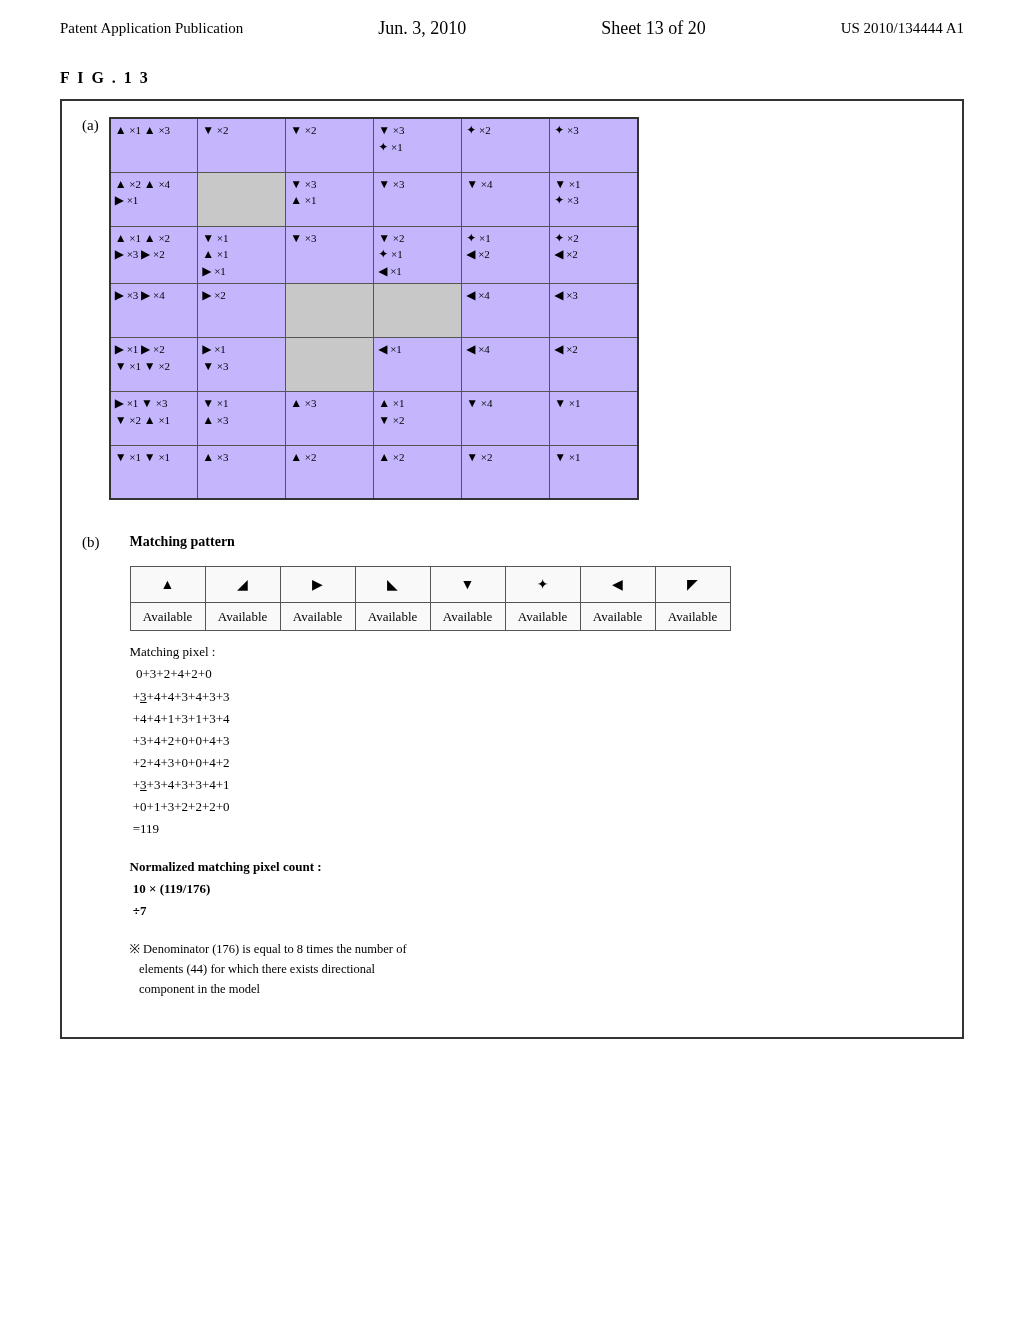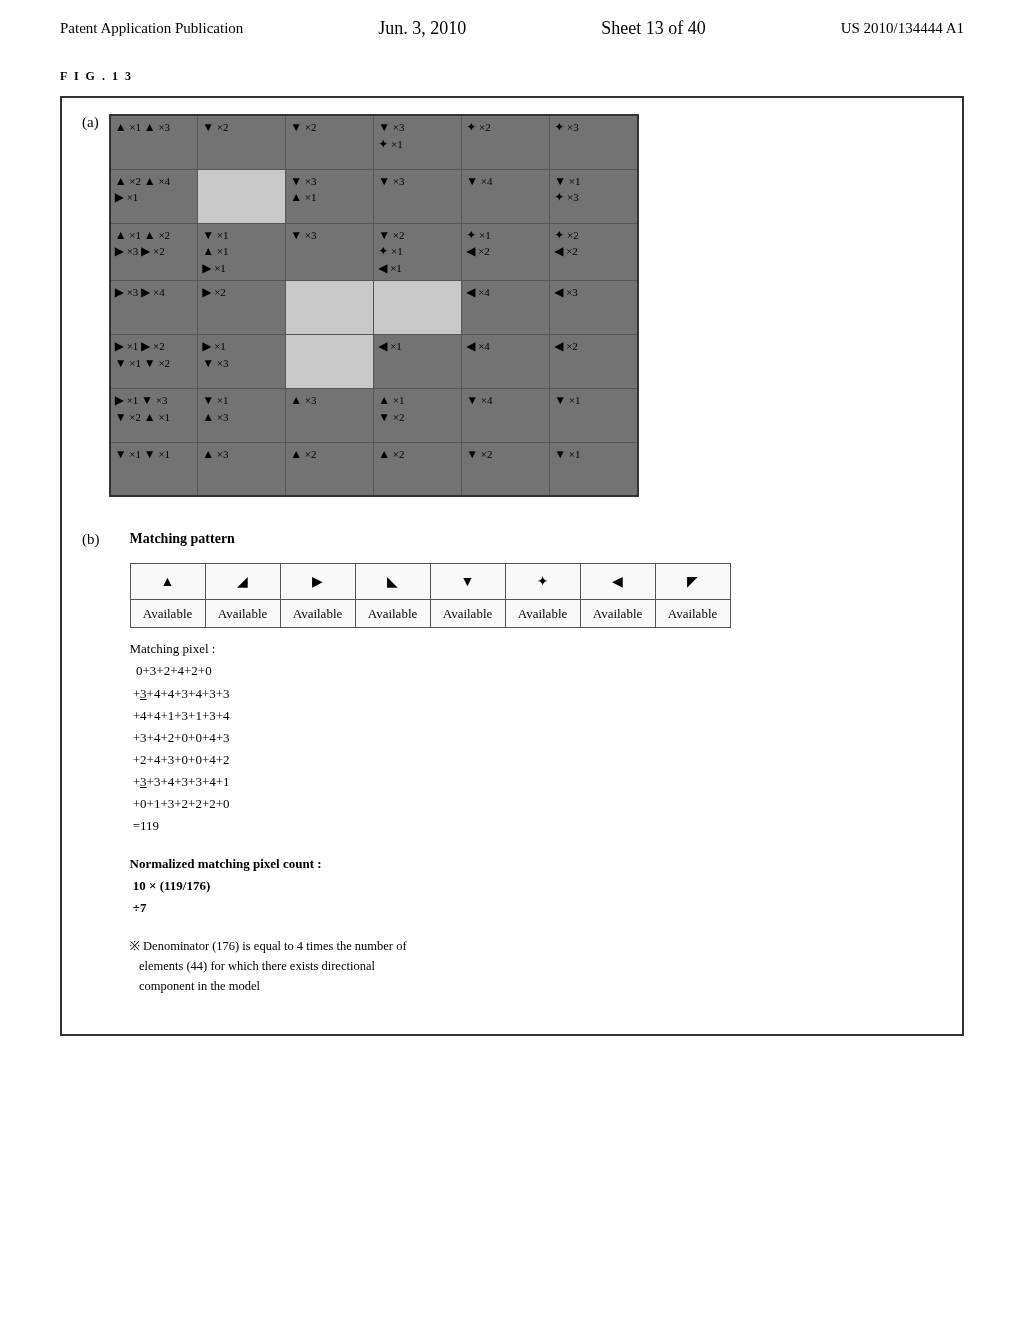--- a/index.html
+++ b/index.html
@@ -24,21 +24,21 @@
     .header-center {
       font-size: 18px;
     }
     .header-right {
       font-size: 15px;
     }
     .main-content {
       padding: 20px 60px 20px 60px;
     }
     .fig-title {
-      font-size: 12px;
+      font-size: 16px;
       font-weight: bold;
       margin-bottom: 12px;
       letter-spacing: 2px;
     }
     .section-label {
       font-size: 15px;
       margin-right: 10px;
       font-weight: normal;
     }
     .section-row {
@@ -53,21 +53,21 @@
     }
     .grid-table td {
       border: 1px solid #555;
       width: 88px;
       min-height: 50px;
       height: 54px;
       vertical-align: top;
       padding: 3px 4px;
       font-size: 11px;
       line-height: 1.4;
-      background: #737373;
+      background: #c4b5fd;
     }
     .grid-table td.shaded {
       background: #c8c8c8;
     }
     
     .arrow { font-size: 12px; }
     
     .pattern-table {
       border-collapse: collapse;
       margin-top: 6px;
@@ -104,21 +104,21 @@
       padding: 16px 20px 20px 20px;
       margin-top: 4px;
     }
   </style>
 </head>
 <body>
 
 <div class="header">
   <span class="header-left">Patent Application Publication</span>
   <span class="header-center">Jun. 3, 2010</span>
-  <span class="header-center">Sheet 13 of 40</span>
+  <span class="header-center">Sheet 13 of 20</span>
   <span class="header-right">US 2010/134444 A1</span>
 </div>
 
 <div class="main-content">
   <div class="fig-title">F I G .  1 3</div>
 
   <div class="outer-box">
 
     <div class="section-row">
       <span class="section-label">(a)</span>
@@ -234,21 +234,21 @@
           <div>&nbsp;=119</div>
         </div>
 
         <div class="text-block" style="margin-top:16px;font-weight:bold;">
           <div>Normalized matching pixel count :</div>
           <div>&nbsp;10 × (119/176)</div>
           <div>&nbsp;÷7</div>
         </div>
 
         <div class="note-text" style="margin-top:16px;">
-          <div>※ Denominator (176) is equal to 4 times the number of</div>
+          <div>※ Denominator (176) is equal to 8 times the number of</div>
           <div>&nbsp;&nbsp;&nbsp;elements (44) for which there exists directional</div>
           <div>&nbsp;&nbsp;&nbsp;component in the model</div>
         </div>
       </div>
     </div>
 
   </div>
 </div>
 
 </body></html>

